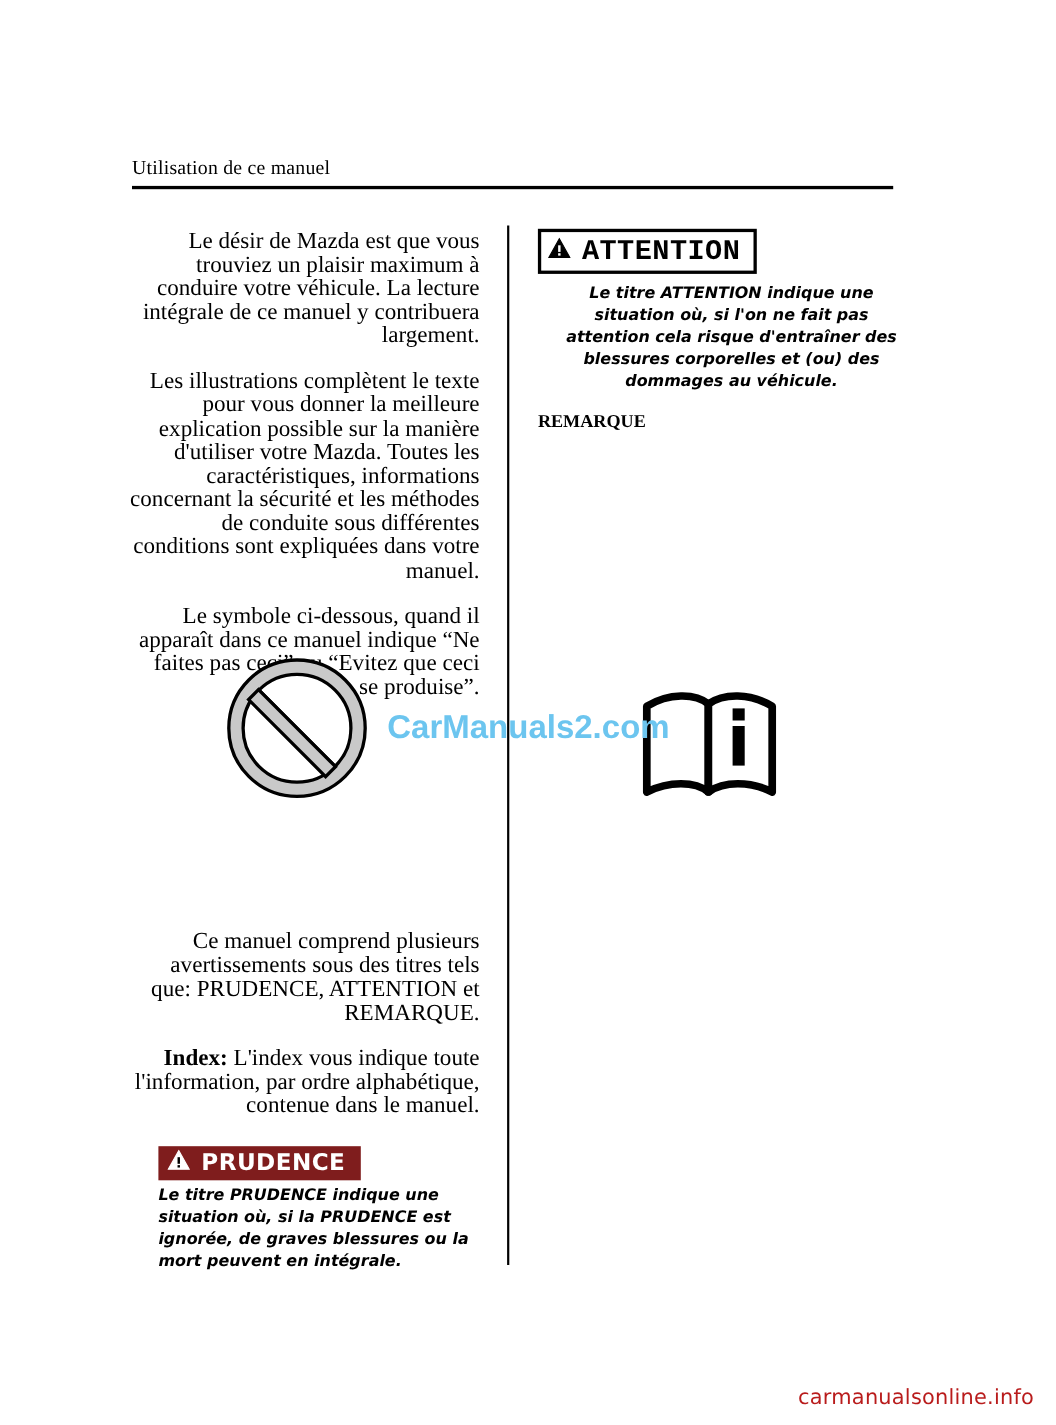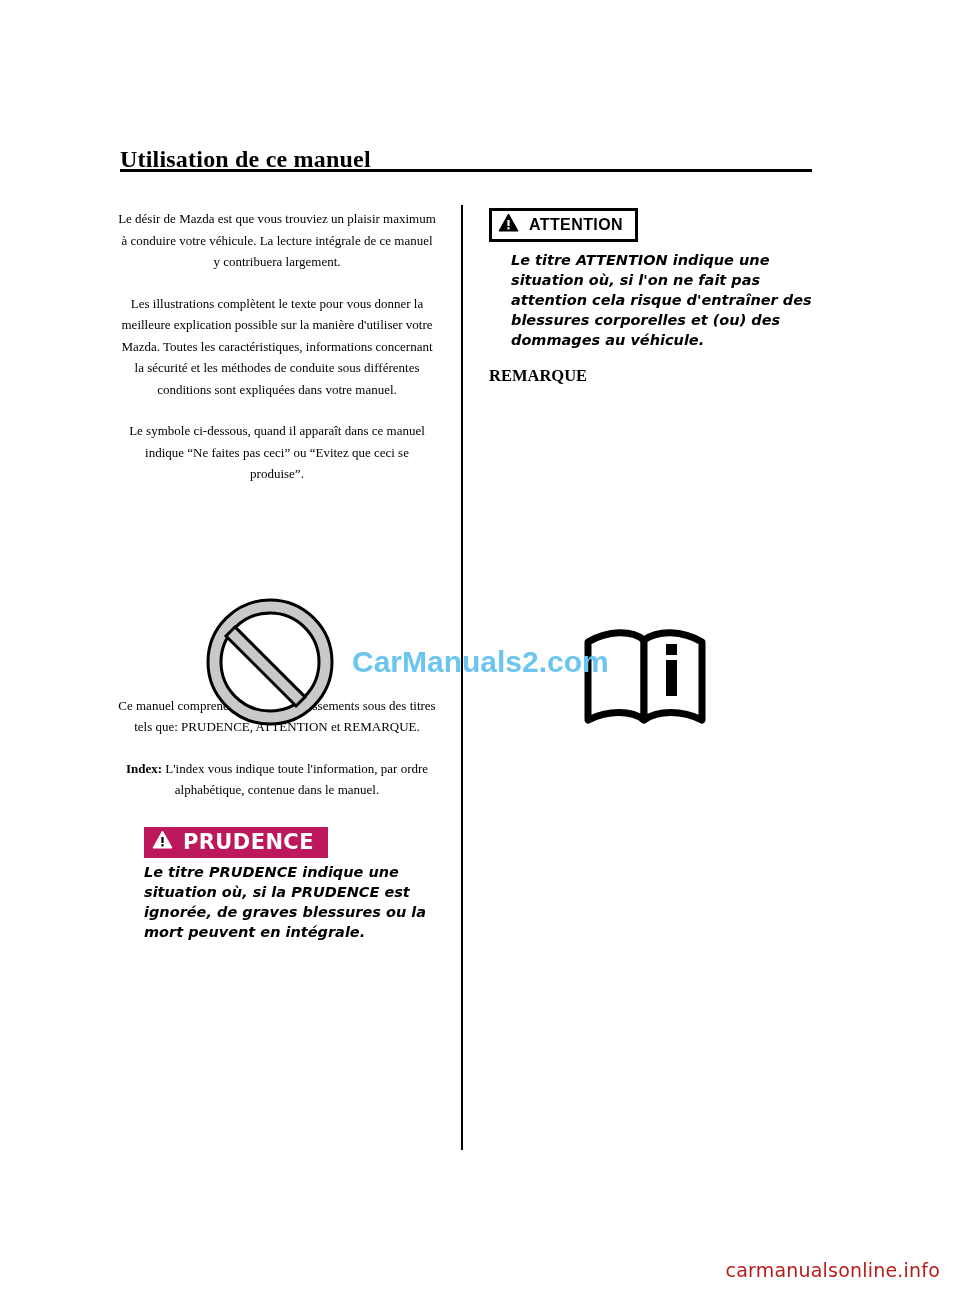--- a/index.html
+++ b/index.html
@@ -22,22 +22,22 @@
     width: 960px;
     height: 1295px;
   }
 
   
   .page-title {
     position: absolute;
     left: 120px;
     top: 130px;
     font-family: "Liberation Serif", serif;
-    font-weight: bold;
-    font-size: 24px;
+    font-weight: normal;
+    font-size: 18px;
     letter-spacing: 0.2px;
   }
   .title-rule {
     position: absolute;
     left: 120px;
     top: 169px;
     width: 692px;
     height: 3px;
     background: #000;
   }
@@ -61,32 +61,32 @@
   }
   .col-right {
     position: absolute;
     left: 489px;
     top: 208px;
     width: 330px;
   }
 
   p.body {
     font-family: "Liberation Serif", serif;
-    font-size: 13px;
+    font-size: 21px;
     line-height: 21.5px;
     margin: 0 0 20px 0;
-    text-align: center;
+    text-align: right;
   }
 
   .lead-in { font-weight: bold; }
 
   
   .banner {
     display: inline-block;
-    background: #be185d;
+    background: #7f1d1d;
     color: #fff;
     padding: 3px 14px 4px 8px;
     margin: 6px 0 4px 0;
     white-space: nowrap;
   }
   .banner .blabel {
     font-family: "DejaVu Sans", sans-serif;
     font-weight: bold;
     font-size: 21px;
     letter-spacing: 0.4px;
@@ -101,38 +101,38 @@
   .banner-outline {
     display: inline-block;
     background: #fff;
     color: #000;
     border: 3px solid #000;
     padding: 2px 12px 3px 6px;
     margin: 0 0 8px 0;
     white-space: nowrap;
   }
   .banner-outline .blabel {
-    font-family: Liberation Sans, sans-serif;
-    font-weight: bold;
-    font-size: 16px;
+    font-family: Liberation Mono, monospace;
+    font-weight: bold;
+    font-size: 26px;
     letter-spacing: 0.4px;
     vertical-align: middle;
     text-align: center;
   }
 
   .warn-text {
     font-family: "DejaVu Sans", sans-serif;
     font-style: italic;
     font-weight: bold;
     font-size: 14.5px;
     line-height: 20px;
     margin: 0 0 16px 0;
   }
   .warn-left-indent { margin-left: 26px; }
-  .warn-right-indent { margin-left: 22px; }
+  .warn-right-indent { margin-left: 22px; text-align: center; }
 
   .remarque-head {
     font-family: "Liberation Serif", serif;
     font-weight: bold;
     font-size: 16.5px;
     margin: 4px 0 2px 0;
   }
   .remarque-body {
     font-family: "Liberation Serif", serif;
     font-style: italic;

